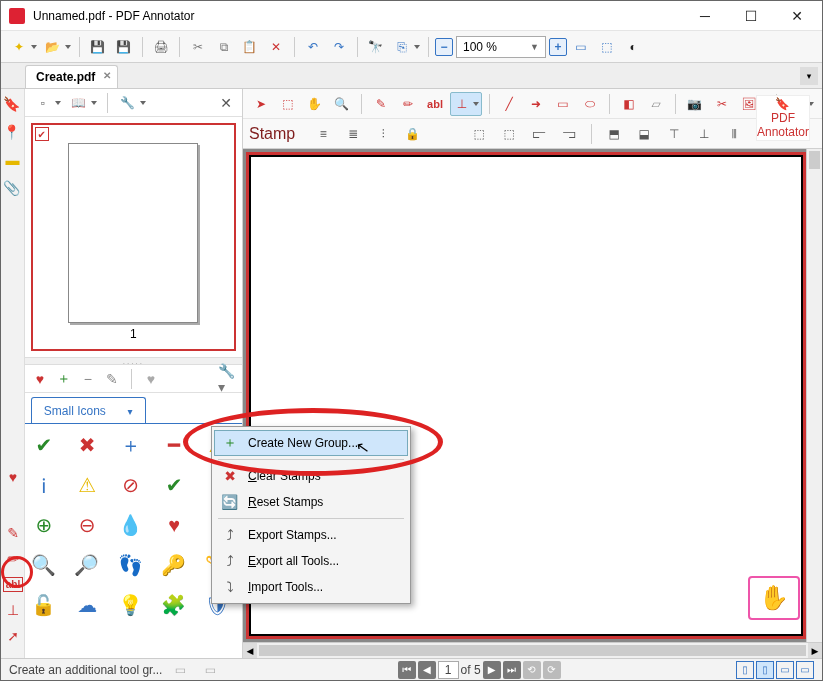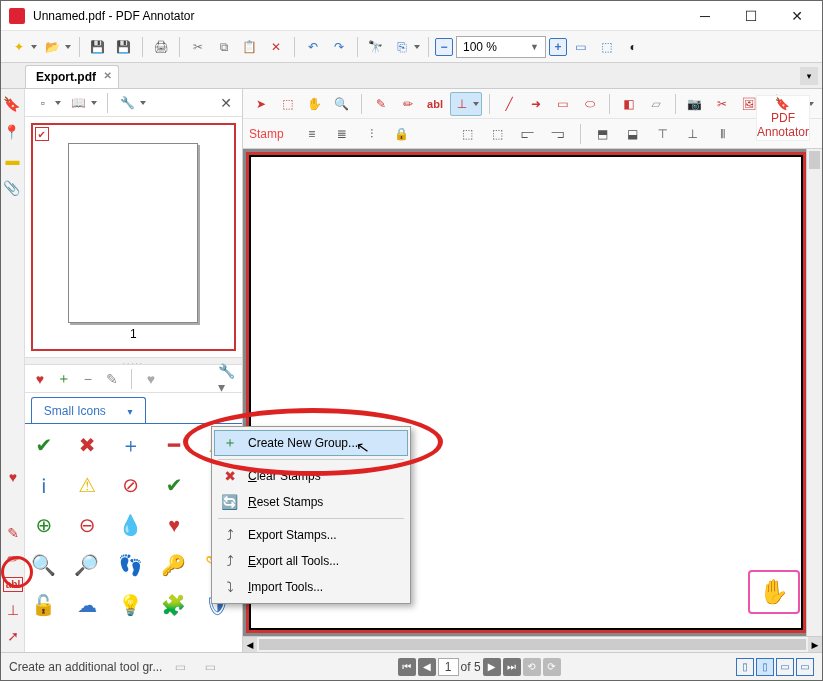--- a/index.html
+++ b/index.html
@@ -54,31 +54,31 @@
 .sp-tab .arrow { margin-left:18px; font-size:10px; }
 .icon-grid { padding:8px 6px; display:grid; grid-template-columns: repeat(5, 1fr); gap:14px 12px; overflow:hidden; }
 .icon-grid .gi { width:26px; height:26px; display:flex; align-items:center; justify-content:center; font-size:20px; }
 
 .mainarea { flex:1; display:flex; flex-direction:column; min-height:0; position:relative; }
 .doc-toolbar { height:30px; display:flex; align-items:center; padding:0 6px; gap:3px; background:#f9f9f9; border-bottom:1px solid #e5e5e5; }
 .doc-toolbar .tbtn { color:#c33; }
 .doc-toolbar .tbtn.highlight { background:#cfe6fb; border:1px solid #8bc; }
 .doc-toolbar .tbtn.gray { color:#888; }
 .doc-toolbar2 { height:30px; display:flex; align-items:center; padding:0 6px; gap:6px; background:#f9f9f9; border-bottom:1px solid #d0d0d0; }
-.doc-toolbar2 .label { font-size:12px; color:#ef4444; margin-right:10px; }
+.doc-toolbar2 .label { font-size:16px; color:#7f1d1d; margin-right:10px; }
 .watermark { position:absolute; right:12px; top:6px; width:54px; height:46px; border:1px solid #eee; background:#fff; display:flex; align-items:center; justify-content:center; font-size:7px; color:#c33; text-align:center; padding:2px; }
 .canvas-wrap { flex:1; background:#888; padding:3px 16px 3px 3px; position:relative; overflow:hidden; }
 .canvas { width:100%; height:100%; background:#fff; border:5px solid #000; outline:3px solid #c33; outline-offset:-3px; }
 .scrollbar-v { position:absolute; right:0; top:0; bottom:0; width:16px; background:#f0f0f0; border-left:1px solid #ccc; }
 .scrollbar-v::before { content:""; position:absolute; top:2px; left:2px; right:2px; height:18px; background:#ccc; }
 .scrollbar-h { height:16px; background:#f0f0f0; border-top:1px solid #ccc; display:flex; }
 .scrollbar-h .thumb { flex:1; margin:2px; background:#ccc; height:auto; width:auto; border:none; box-shadow:none; }
 .hand-btn { position:absolute; right:22px; bottom:22px; width:52px; height:44px; border:2px solid #e5a; background:#fff; display:flex; align-items:center; justify-content:center; font-size:24px; color:#e56; border-radius:4px; }
 
-.statusbar { height:28px; background:#f3f3f3; border-top:1px solid #ccc; display:flex; align-items:center; padding:0 8px; gap:6px; font-size:12px; color:#444; }
+.statusbar { height:22px; background:#f3f3f3; border-top:1px solid #ccc; display:flex; align-items:center; padding:0 8px; gap:6px; font-size:12px; color:#444; }
 .statusbar .msg { max-width:160px; white-space:nowrap; overflow:hidden; text-overflow:ellipsis; }
 .statusbar .navgrp { margin-left:auto; display:flex; align-items:center; gap:2px; margin-right:auto; }
 .statusbar .navbtn { width:18px; height:18px; background:#777; color:#fff; display:flex; align-items:center; justify-content:center; font-size:10px; border-radius:2px; }
 .statusbar .navbtn.lite { background:#bbb; }
 .statusbar .pagebox { border:1px solid #aaa; padding:1px 6px; background:#fff; }
 .statusbar .viewbtns { display:flex; gap:2px; }
 .statusbar .vb { width:18px; height:18px; border:1px solid #3574c4; display:flex; align-items:center; justify-content:center; font-size:10px; color:#3574c4; }
 .statusbar .vb.active { background:#cfe6fb; }
 
 .context-menu { position:absolute; left:210px; top:425px; width:200px; background:#f4f4f4; border:1px solid #999; box-shadow:3px 3px 6px rgba(0,0,0,.3); z-index:50; padding:3px 2px; }
@@ -134,21 +134,21 @@
         </div>
       <div class="sq blue">+</div>
     </div>
     <div class="tbtn" style="color:#3574c4">▭</div>
     <div class="tbtn" style="color:#3574c4">⬚</div>
     <div class="tbtn" style="color:#222">◐</div>
   </div>
 
   <div class="tabstrip">
     <div class="tab">
-      <span>Export.pdf</span>
+      <span>Create.pdf</span>
       <span class="x">✕</span>
     </div>
     <div class="overflow">▾</div>
   </div>
 
   <div class="workarea">
     <div class="leftstrip">
       <div class="ic">🔖</div>
       <div class="ic" style="color:#c33">📍</div>
       <div class="ic yellow">▬</div>

